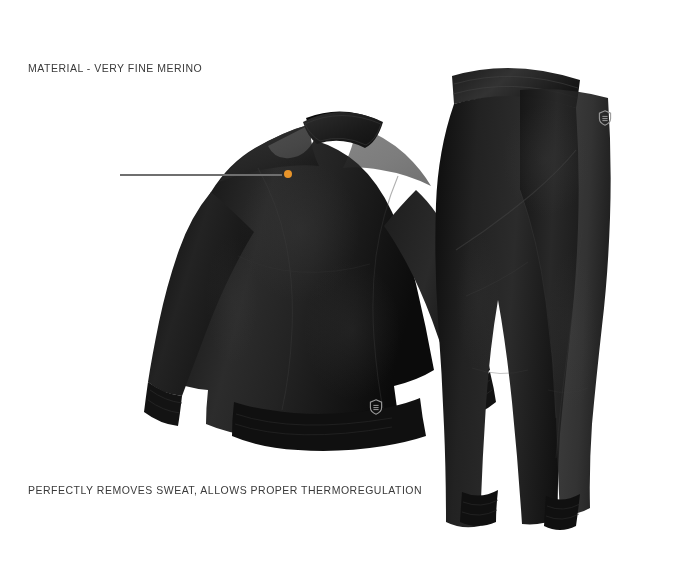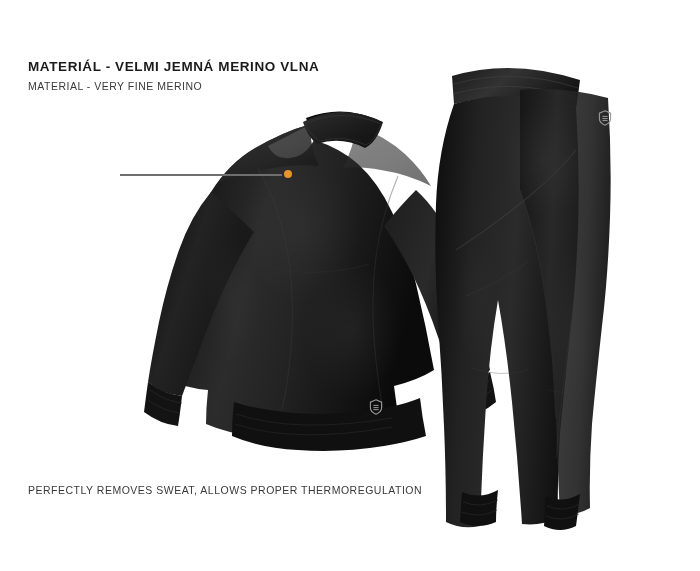--- a/index.html
+++ b/index.html
@@ -277,21 +277,20 @@
 
   <svg class="logo-badge" id="logo-bottom" viewBox="0 0 14 16" xmlns="http://www.w3.org/2000/svg">
     <path d="M7 0.8 L12.6 3.2 L12.6 8.6 Q12.6 13 7 15.2 Q1.4 13 1.4 8.6 L1.4 3.2 Z" fill="none" stroke="#9a9a9a" stroke-width="1.1"></path>
     <path d="M4.4 6.4 h5.2 M4.4 8.6 h5.2 M4.4 10.6 h5.2" stroke="#9a9a9a" stroke-width="1"></path>
   </svg>
 
   <div id="leader-line"></div>
   <div id="leader-dot"></div>
 
   <div class="anno" id="anno-material">
-    <p class="cz">MATERIÁL - VELMI JEMNÁ MERINO VLNA</p>
     <p class="en">MATERIAL - VERY FINE MERINO</p>
   </div>
 
 
   <div class="anno" id="anno-quickdry">
   </div>
 
   <div class="anno" id="anno-sweat">
     <p class="en">PERFECTLY REMOVES SWEAT, ALLOWS PROPER THERMOREGULATION</p>
   </div>

